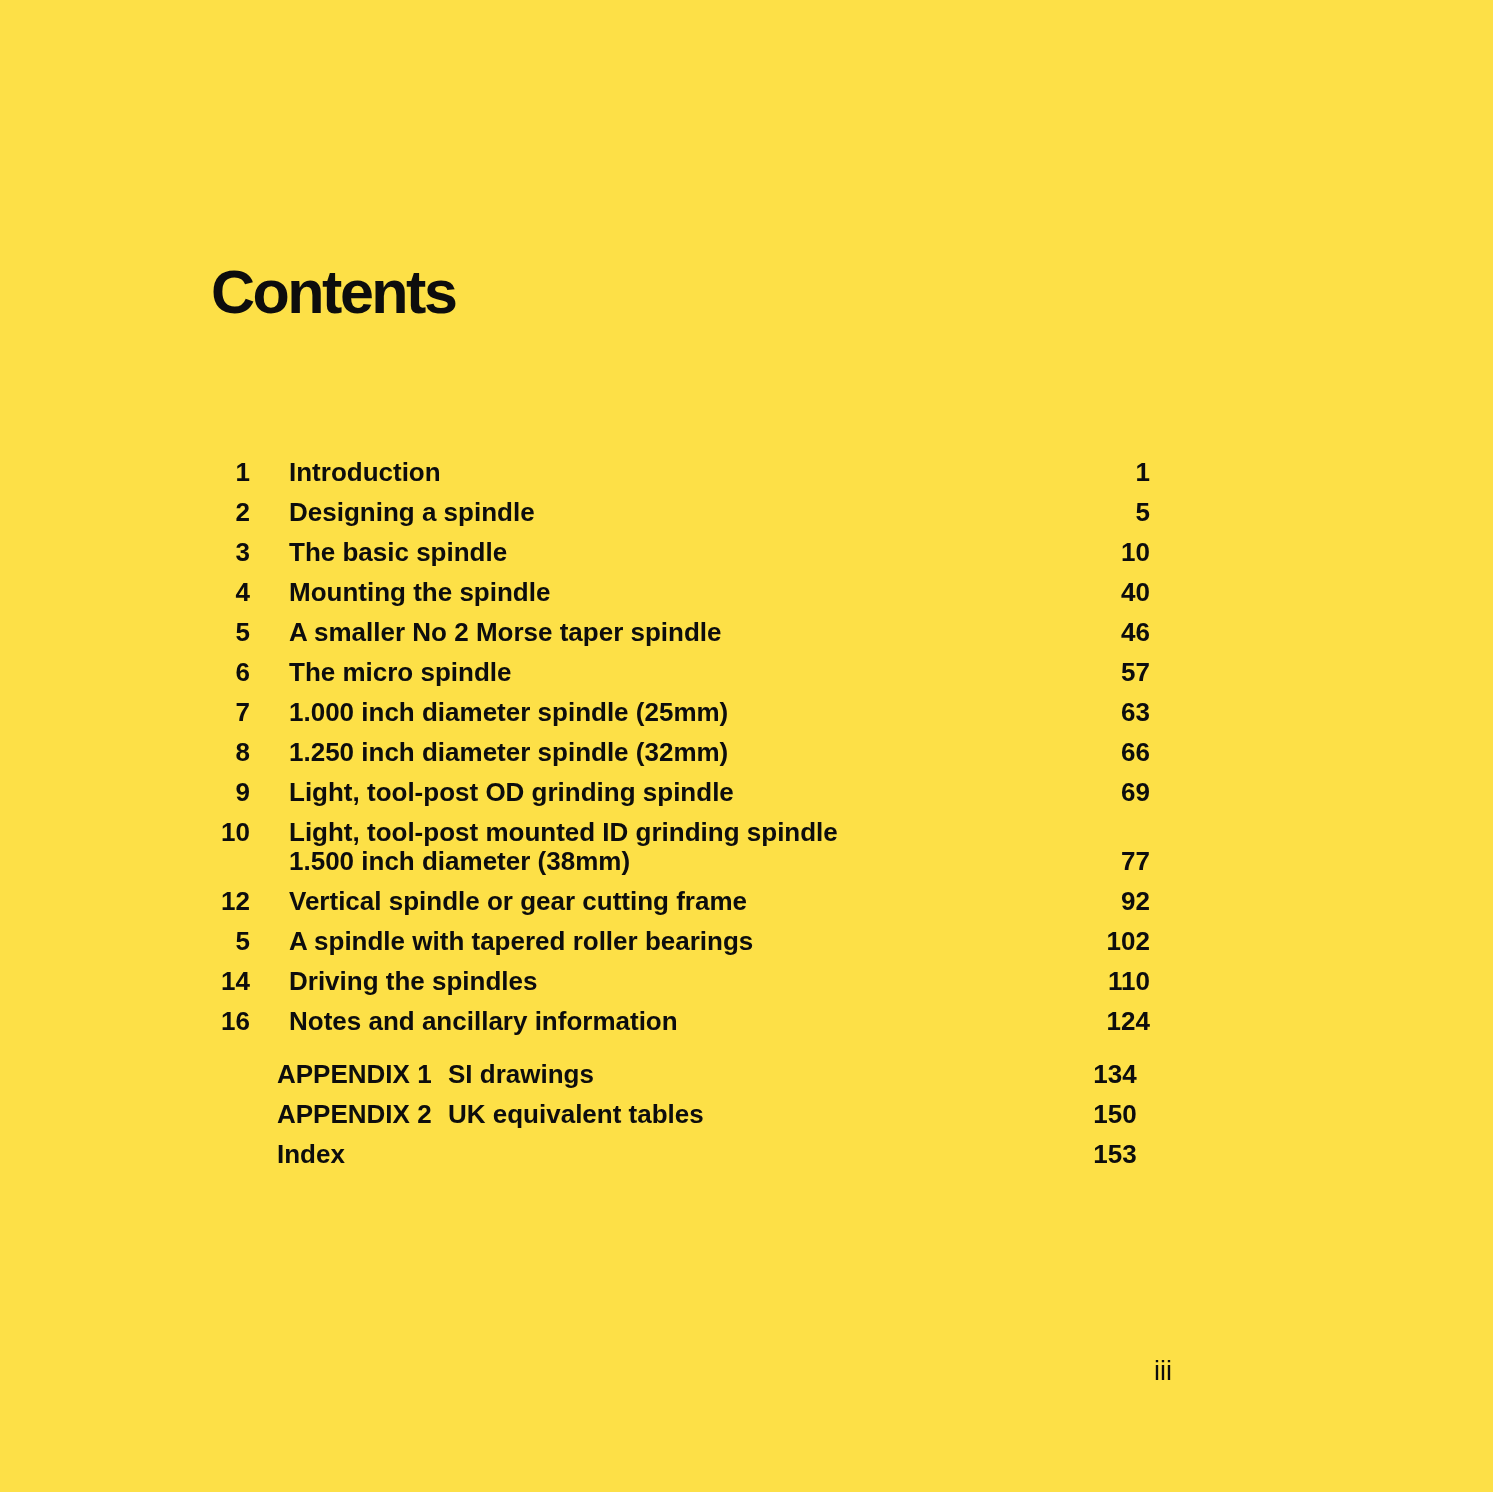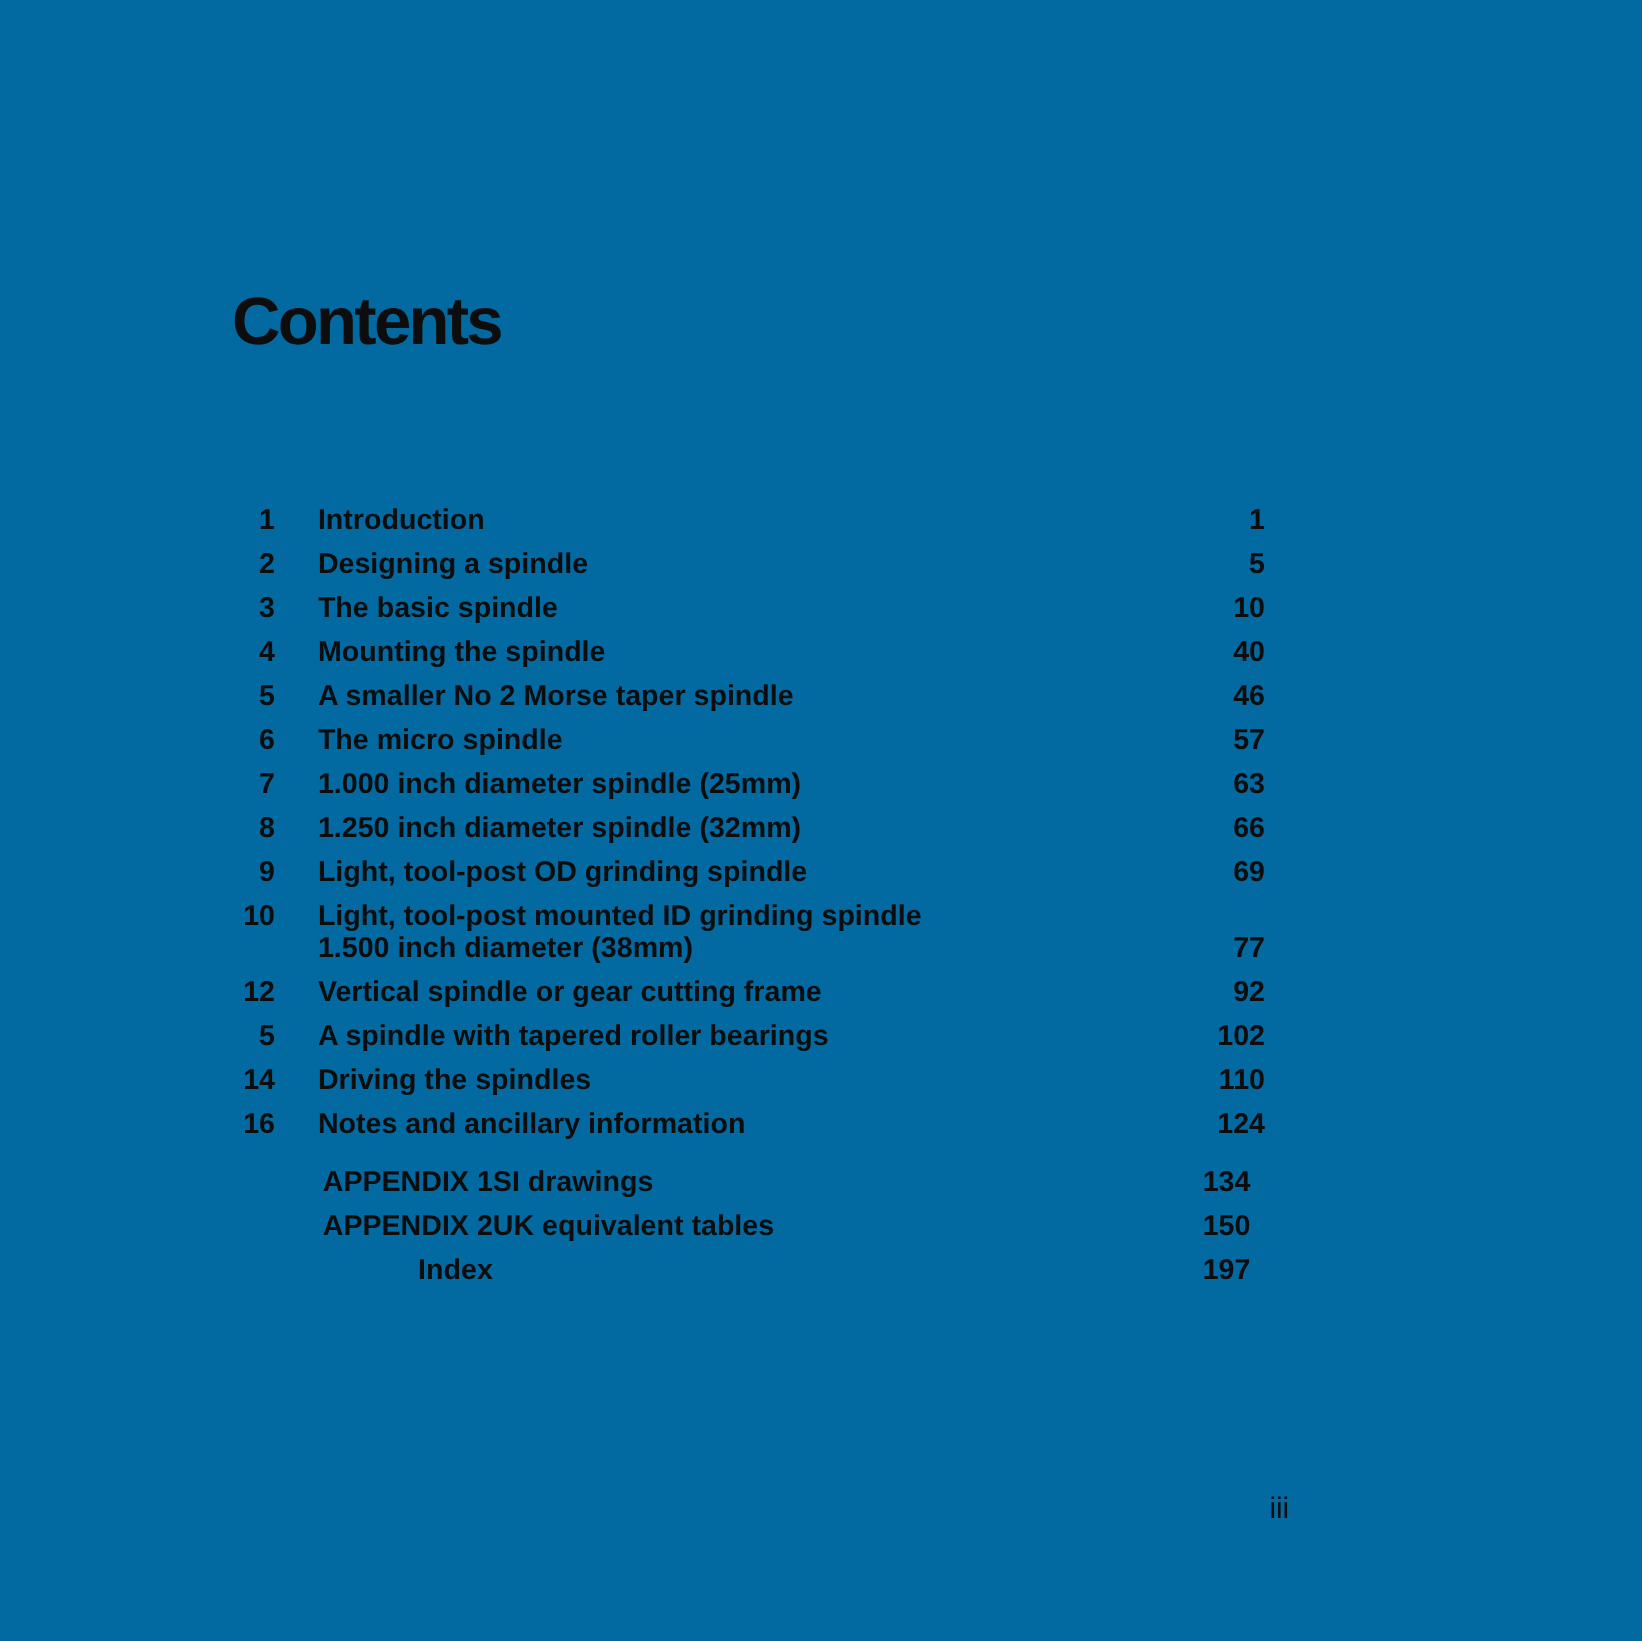--- a/index.html
+++ b/index.html
@@ -4,21 +4,21 @@
 <style>
   html, body {
     margin: 0;
     padding: 0;
     background: #ffffff;
   }
   .page {
     position: relative;
     width: 1493px;
     height: 1492px;
-    background: #0369a1;
+    background: #fde047;
     font-family: "Liberation Sans", sans-serif;
     color: #0d0d0d;
     overflow: hidden;
   }
   .page-title {
     position: absolute;
     left: 211px;
     top: 262px;
     margin: 0;
     font-size: 61px;
@@ -62,21 +62,20 @@
   }
   .bm-row {
     display: flex;
     align-items: baseline;
     margin-bottom: 11px;
     padding-left: 87px;
   }
   .bm-row .bm-label {
     flex: 0 0 auto;
     width: 171px;
-    text-align: right;
   }
   .bm-row .bm-title {
     flex: 1 1 auto;
   }
   .bm-row .pg {
     flex: 0 0 auto;
     min-width: 70px;
     text-align: center;
   }
   .folio {
@@ -203,19 +202,19 @@
           <span class="pg">134</span>
         </div>
         <div class="bm-row">
           <span class="bm-label">APPENDIX 2</span>
           <span class="bm-title">UK equivalent tables</span>
           <span class="pg">150</span>
         </div>
         <div class="bm-row">
           <span class="bm-label">Index</span>
           <span class="bm-title"></span>
-          <span class="pg">197</span>
+          <span class="pg">153</span>
         </div>
       </div>
   </div>
 
   <div class="folio">iii</div>
 </div>
 
 </body></html>

